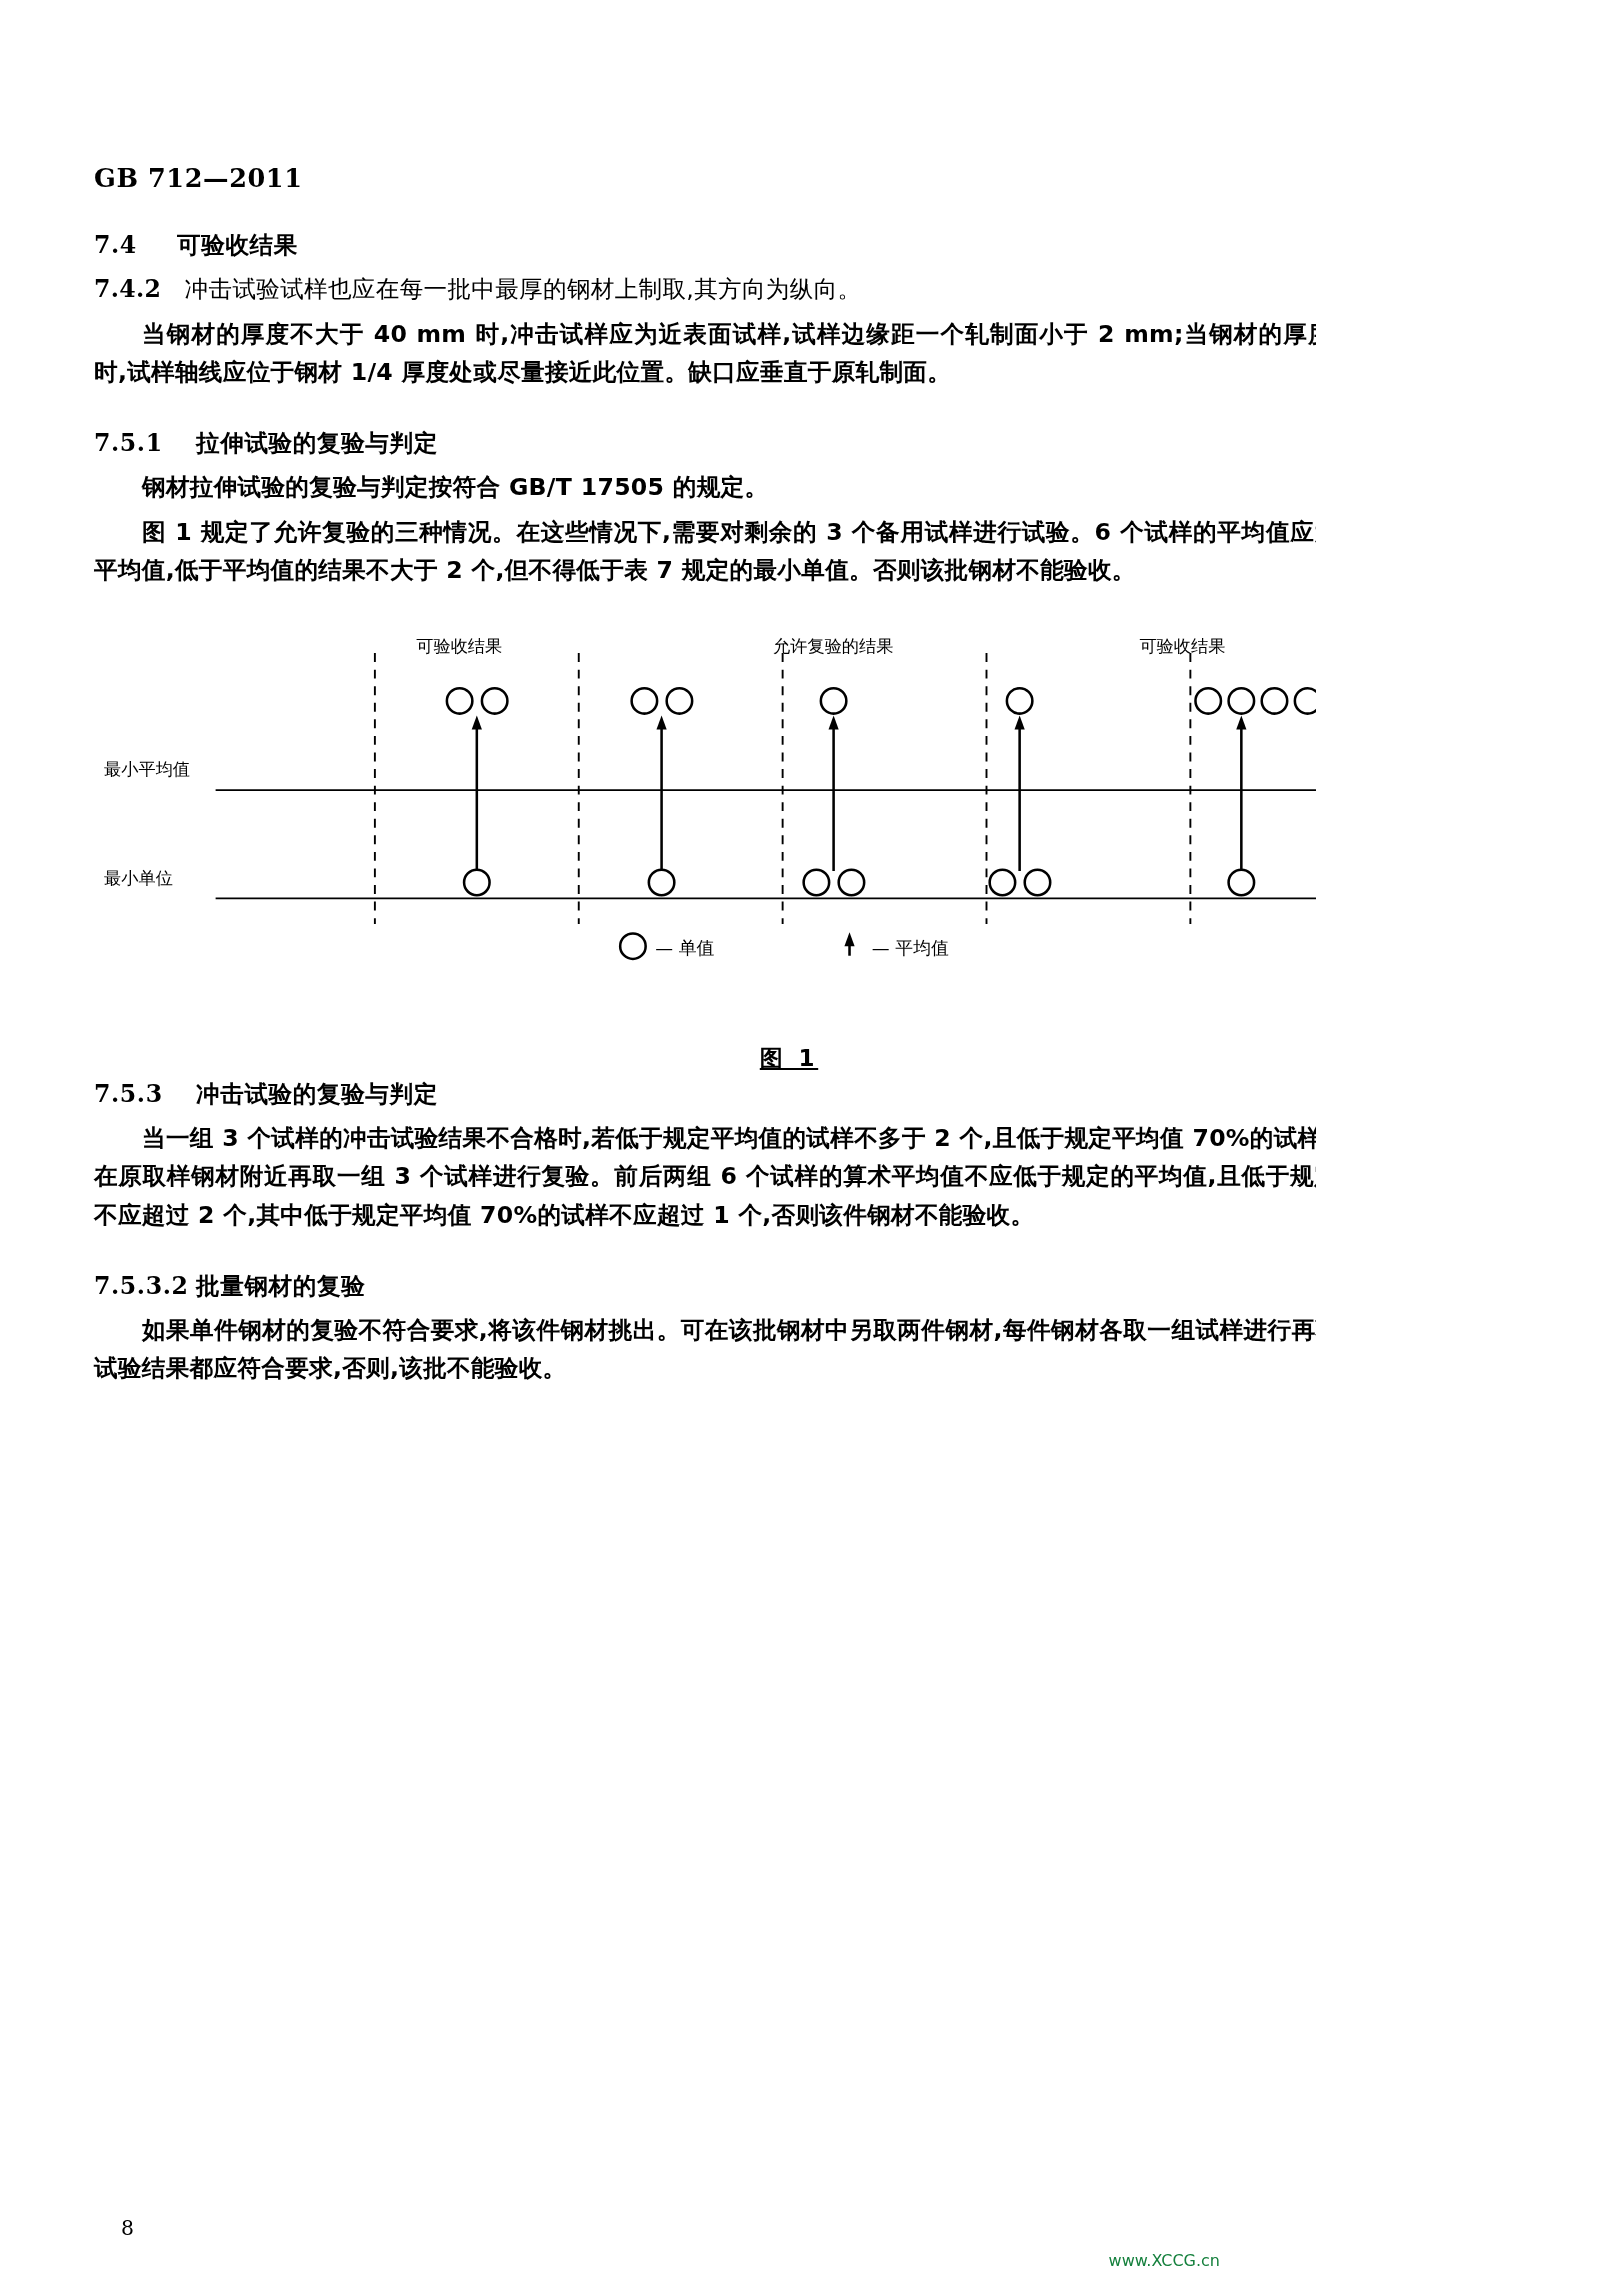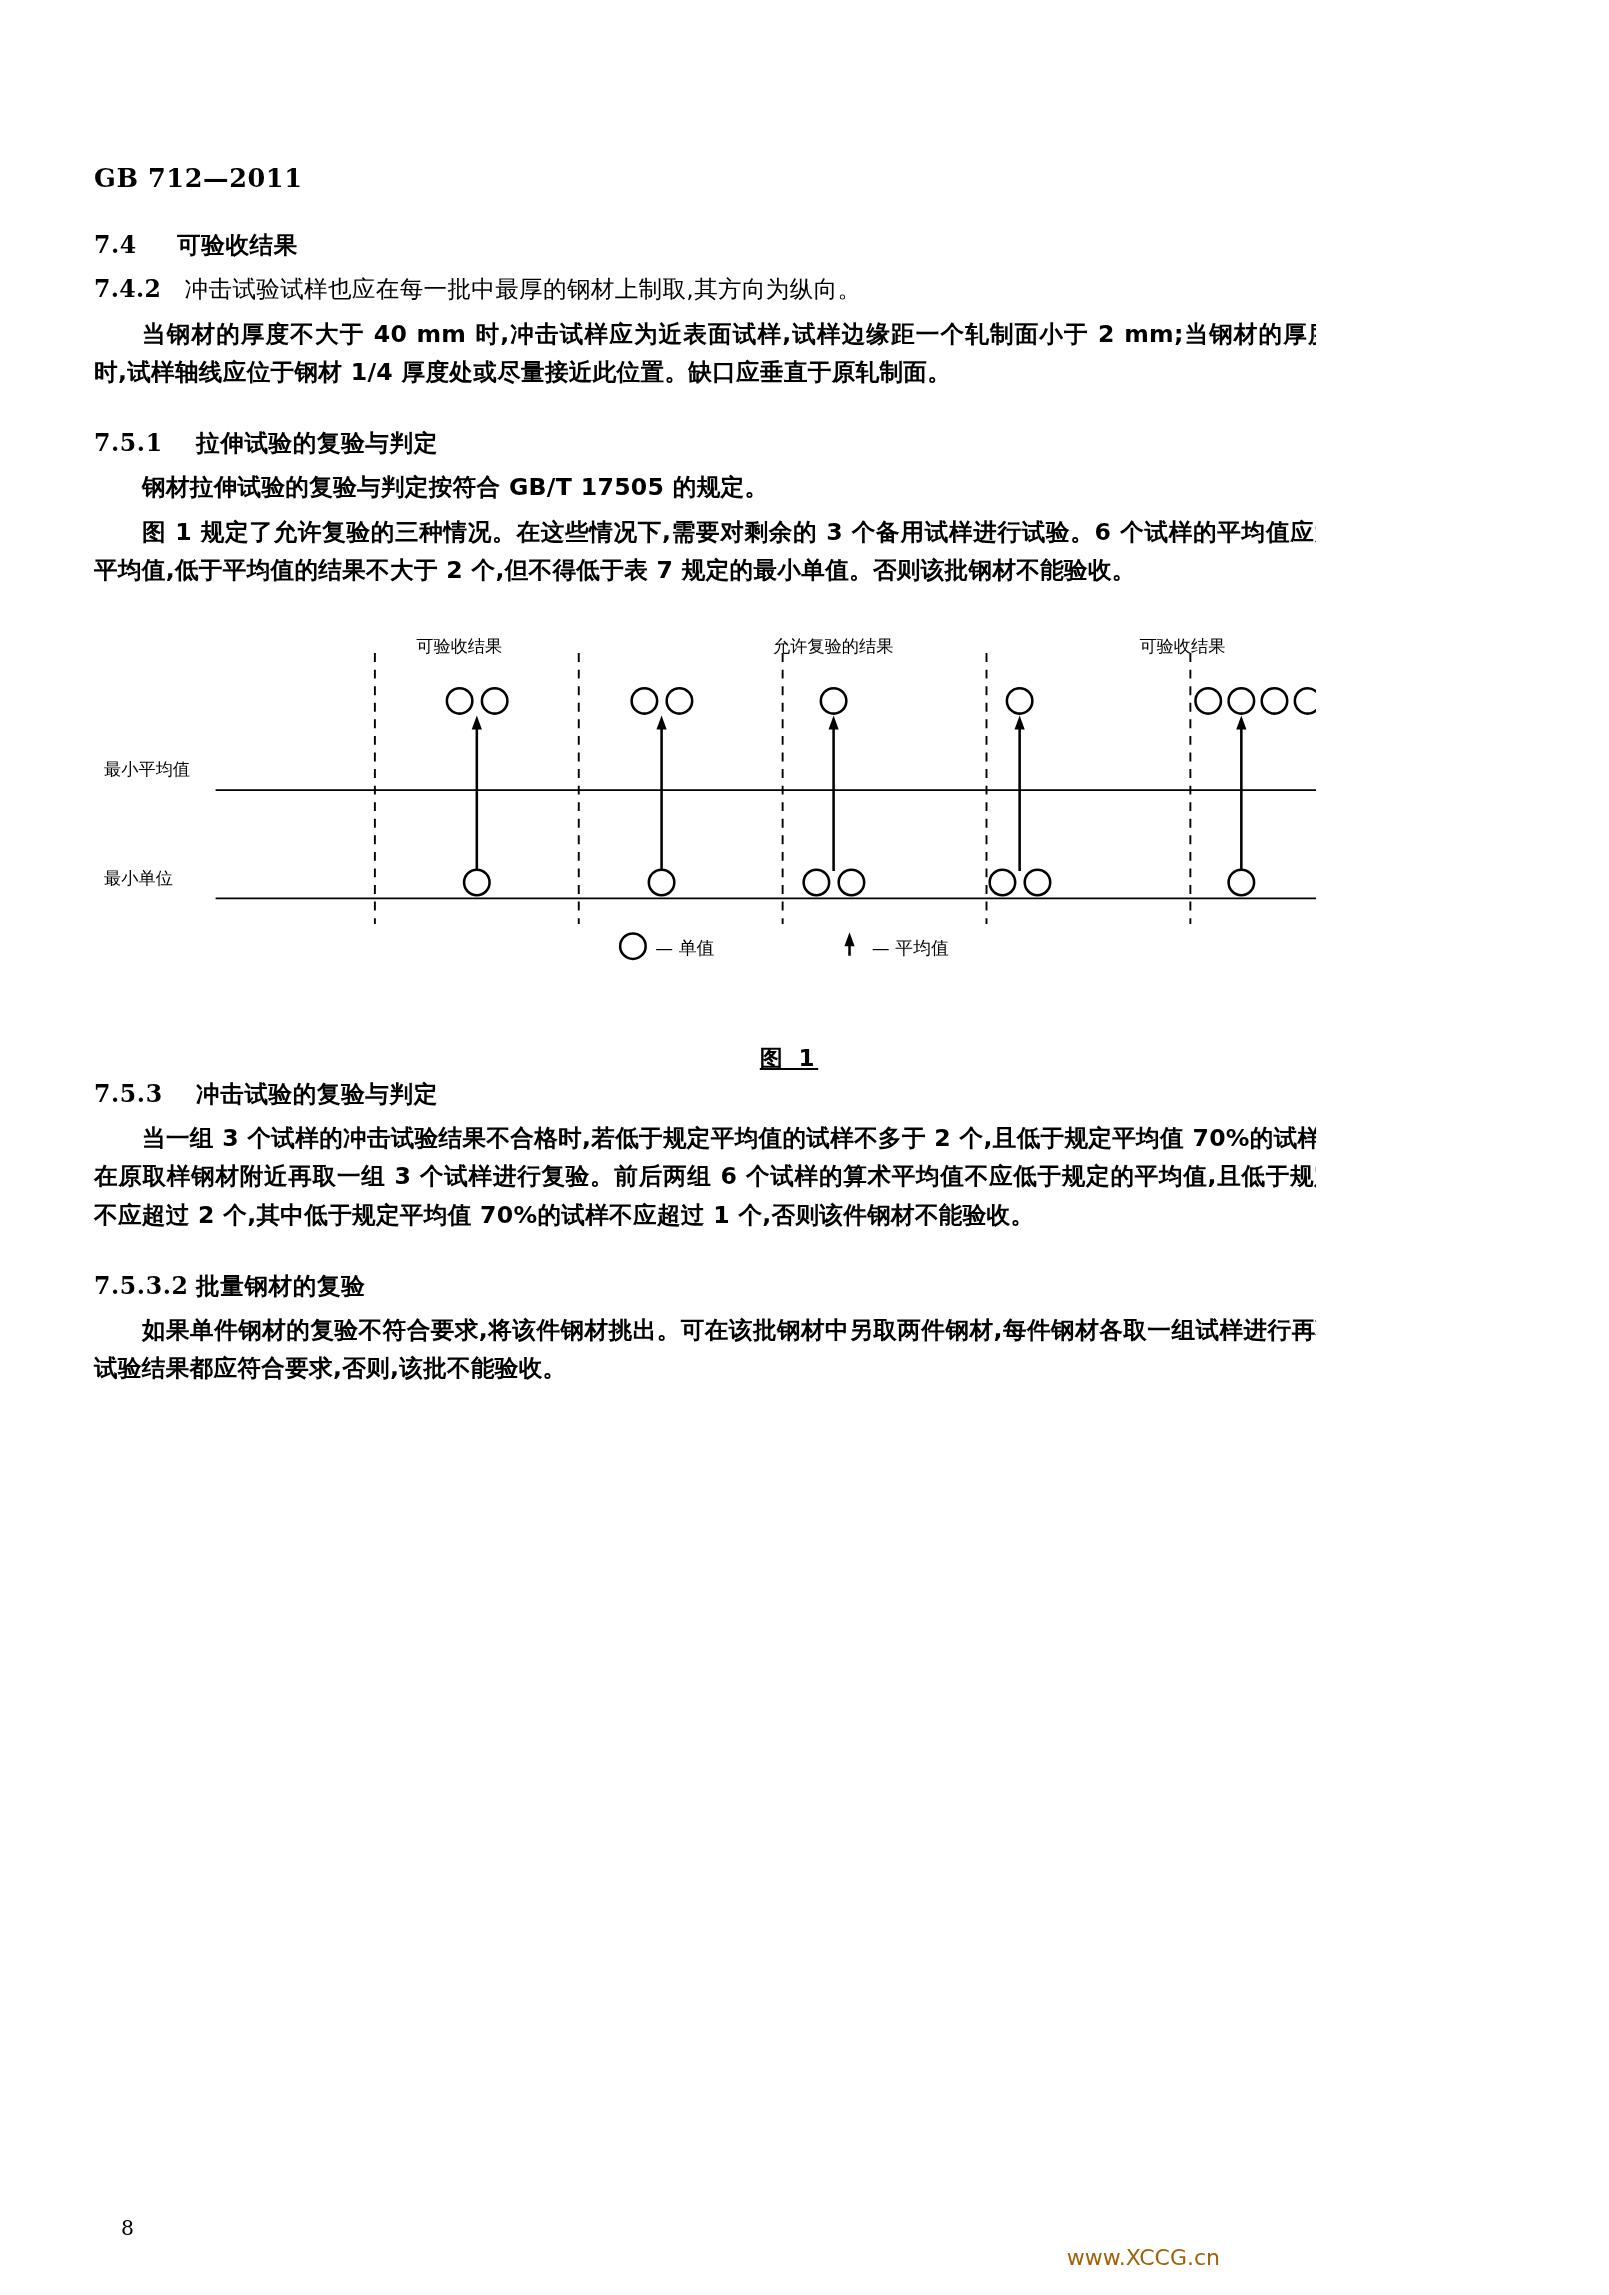--- a/index.html
+++ b/index.html
@@ -85,22 +85,22 @@
     position: absolute;
     left: 121px;
     bottom: 55px;
     font-size: 20.4px;
     font-family: "DejaVu Serif", "Liberation Serif", serif;
   }
   .watermark {
     position: absolute;
     right: 96px;
     bottom: 25.5px;
-    font-size: 22px;
-    color: #a16207;
+    font-size: 16px;
+    color: #15803d;
     font-family: "DejaVu Sans", sans-serif;
   }
   svg text {
     font-family: "DejaVu Sans", "Liberation Sans", sans-serif;
   }
 </style>
 </head>
 <body>
 
 <div class="page">

